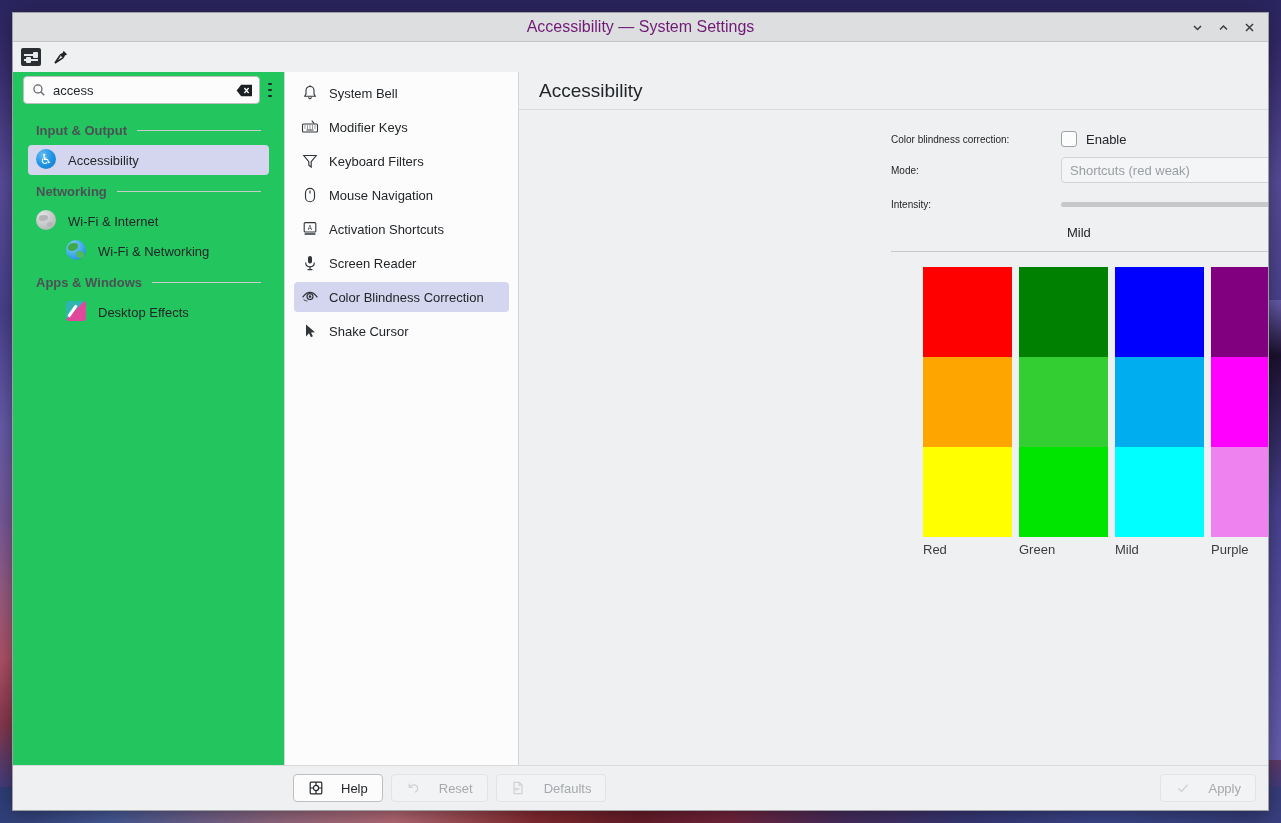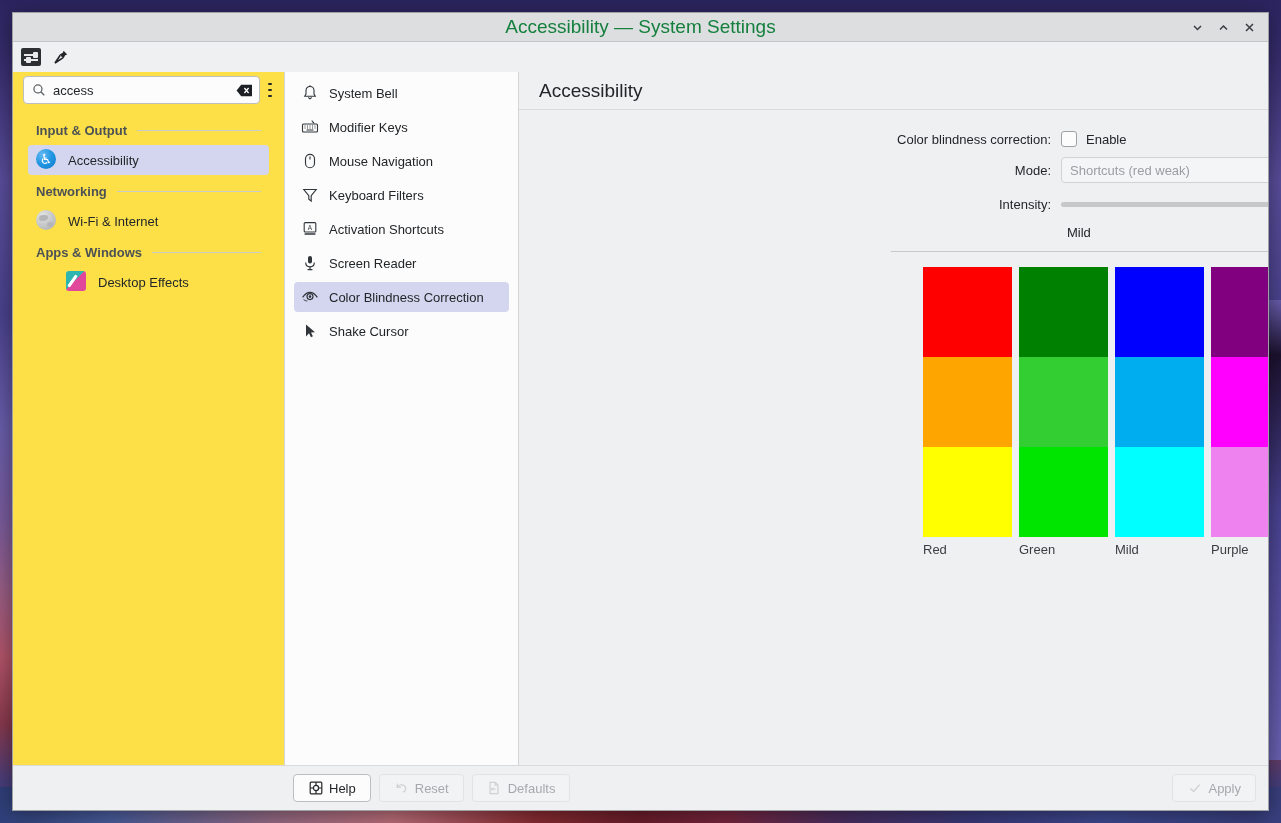--- a/index.html
+++ b/index.html
@@ -55,21 +55,21 @@
   
   #titlebar {
     height: 29px; min-height: 29px;
     background: #dcdee0;
     border-bottom: 1px solid #c3c5c8;
     display: flex; align-items: center;
     position: relative;
   }
   #titlebar .title {
     position: absolute; left: 0; right: 0; text-align: center;
-    font-size: 19px; color: #15803d;
+    font-size: 16px; color: #701a75;
     pointer-events: none;
   }
   .win-btns { margin-left: auto; display: flex; align-items: center; padding-right: 6px; z-index: 2;}
   .win-btn {
     width: 26px; height: 22px;
     display: flex; align-items: center; justify-content: center;
     cursor: pointer; color: #3b3e41;
   }
 
   
@@ -96,21 +96,21 @@
   }
   .sliders-ico i:nth-child(1)::after { left: 9px; }
   .sliders-ico i:nth-child(2)::after { left: 2px; }
 
   
   #body { flex: 1; display: flex; min-height: 0; }
 
   
   #sidebar {
     width: 272px; min-width: 272px;
-    background: #fde047;
+    background: #22c55e;
     display: flex; flex-direction: column;
     border-right: 1px solid #d3d5d7;
   }
   #searchrow {
     display: flex; align-items: center; gap: 6px;
     padding: 4px 10px 10px 10px;
   }
   .searchbox {
     flex: 1; height: 28px;
     background: #fcfcfc;
@@ -240,22 +240,22 @@
     flex: 1; overflow: hidden; position: relative;
     background: #eff0f1;
   }
   .form {
     width: 441px;
     margin: 21px auto 0 auto;
     margin-left: 372px;
   }
   .frow { display: flex; align-items: center; margin-bottom: 10px; }
   .flabel {
-    width: 170px; text-align: right; padding-right: 10px;
-    font-size: 13px; color: #232629; flex: none;
+    width: 170px; text-align: left; padding-right: 10px;
+    font-size: 10px; color: #232629; flex: none;
   }
   .fctl { flex: 1; display: flex; align-items: center; }
 
   .checkrow { display: flex; align-items: center; gap: 9px; cursor: pointer; }
   .checkbox {
     width: 16px; height: 16px; border: 1px solid #9fa2a5;
     border-radius: 3px; background: #fcfcfc; flex: none;
   }
   .checkrow .ctext { font-size: 13px; }
 
@@ -296,21 +296,21 @@
     height: 45px; min-height: 45px;
     background: #eff0f1;
     border-top: 1px solid #d8dadc;
     display: flex; align-items: center;
     padding: 0 12px;
     gap: 8px;
   }
   #footer .left-pad { width: 260px; flex: none; }
   .btn {
     height: 28px; min-width: 60px;
-    display: flex; align-items: center; justify-content: center; gap: 6px;
+    display: flex; align-items: center; justify-content: center; gap: 18px;
     padding: 12px 14px; border-radius: 4px;
     font-size: 13px; cursor: pointer;
     border: 1px solid transparent; background: transparent;
     color: #232629;
     font-family: inherit;
   }
   .btn.raised {
     background: #fcfcfc; border-color: #bcbec0;
   }
   .btn.flat { background: #f2f3f4; border-color: #e0e1e3; }
@@ -407,20 +407,26 @@
         <div class="nav-group">
           <div class="gtitle">Networking</div>
           <div class="gline"></div>
         </div>
         <div class="nav-item">
           <div class="nav-ico">
             <div class="ico-globe-gray"></div>
           </div>
           <div>Wi-Fi &amp; Internet</div>
         </div>
+        <div class="nav-item child">
+          <div class="nav-ico">
+            <div class="ico-globe"></div>
+          </div>
+          <div>Wi-Fi &amp; Networking</div>
+        </div>
 
         <div class="nav-group">
           <div class="gtitle">Apps &amp; Windows</div>
           <div class="gline"></div>
         </div>
         <div class="nav-item child">
           <div class="nav-ico">
             <div class="ico-effects"></div>
           </div>
           <div>Desktop Effects</div>
@@ -451,34 +457,34 @@
                      M5.5 12 H12.5" stroke="#31363b" stroke-width="1"></path>
             <path d="M11 2.4 C11 4 13 4.4 13 5.6" fill="none" stroke="#31363b" stroke-width="1.1"></path>
           </svg>
         </span>
         <span>Modifier Keys</span>
       </div>
 
       <div class="mod-item">
         <span class="mod-ico">
           <svg width="18" height="18" viewBox="0 0 18 18">
+            <path d="M2.8 3.5 H15.2 L10.2 9.6 V15 L7.8 13.2 V9.6 Z" fill="none" stroke="#31363b" stroke-width="1.15"></path>
+          </svg>
+        </span>
+        <span>Keyboard Filters</span>
+      </div>
+
+      <div class="mod-item">
+        <span class="mod-ico">
+          <svg width="18" height="18" viewBox="0 0 18 18">
             <rect x="4.5" y="2.3" width="9" height="13.4" rx="4.5" fill="none" stroke="#31363b" stroke-width="1.15"></rect>
             <path d="M9 4.6 V7.4" stroke="#31363b" stroke-width="1.15"></path>
           </svg>
         </span>
         <span>Mouse Navigation</span>
-      </div>
-
-      <div class="mod-item">
-        <span class="mod-ico">
-          <svg width="18" height="18" viewBox="0 0 18 18">
-            <path d="M2.8 3.5 H15.2 L10.2 9.6 V15 L7.8 13.2 V9.6 Z" fill="none" stroke="#31363b" stroke-width="1.15"></path>
-          </svg>
-        </span>
-        <span>Keyboard Filters</span>
       </div>
 
       <div class="mod-item">
         <span class="mod-ico">
           <svg width="18" height="18" viewBox="0 0 18 18">
             <rect x="3.2" y="2.6" width="11.6" height="9.4" rx="1" fill="none" stroke="#31363b" stroke-width="1.1"></rect>
             <text x="9" y="9.6" font-size="6.4" text-anchor="middle" fill="#31363b" font-family="Liberation Sans, sans-serif">A</text>
             <path d="M3.6 14 H14.4" stroke="#31363b" stroke-width="1.5"></path>
           </svg>
         </span>

